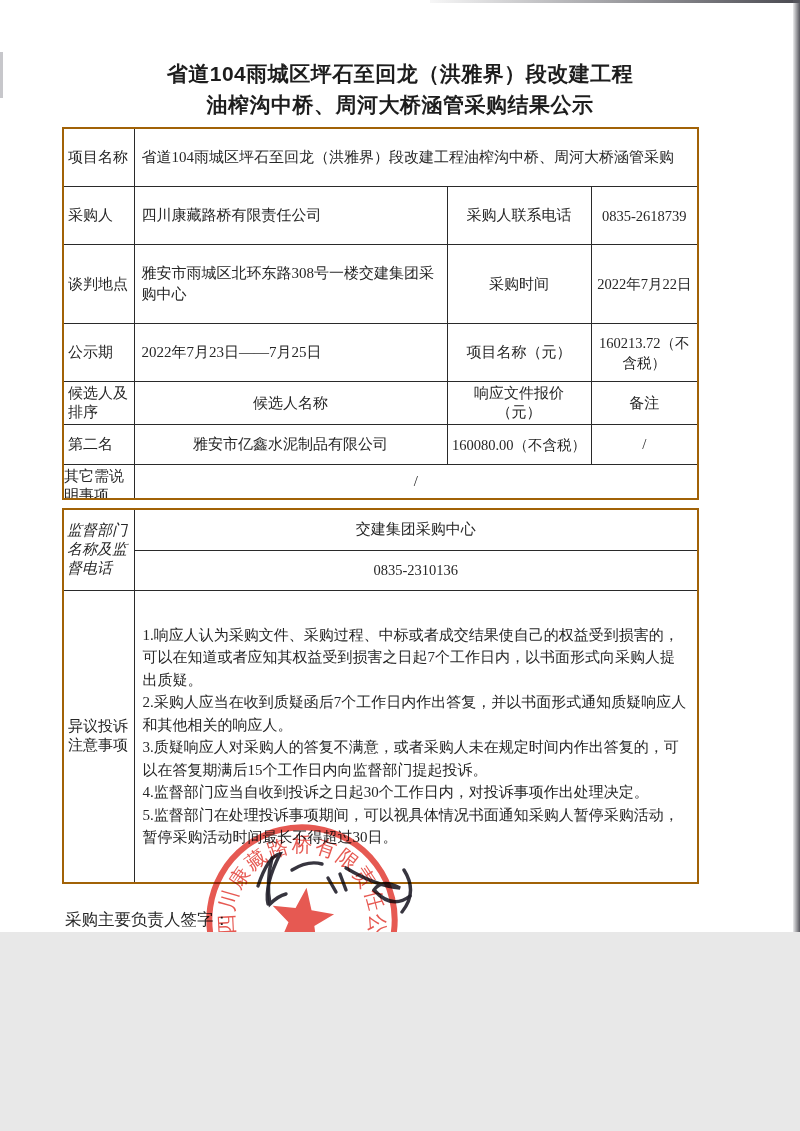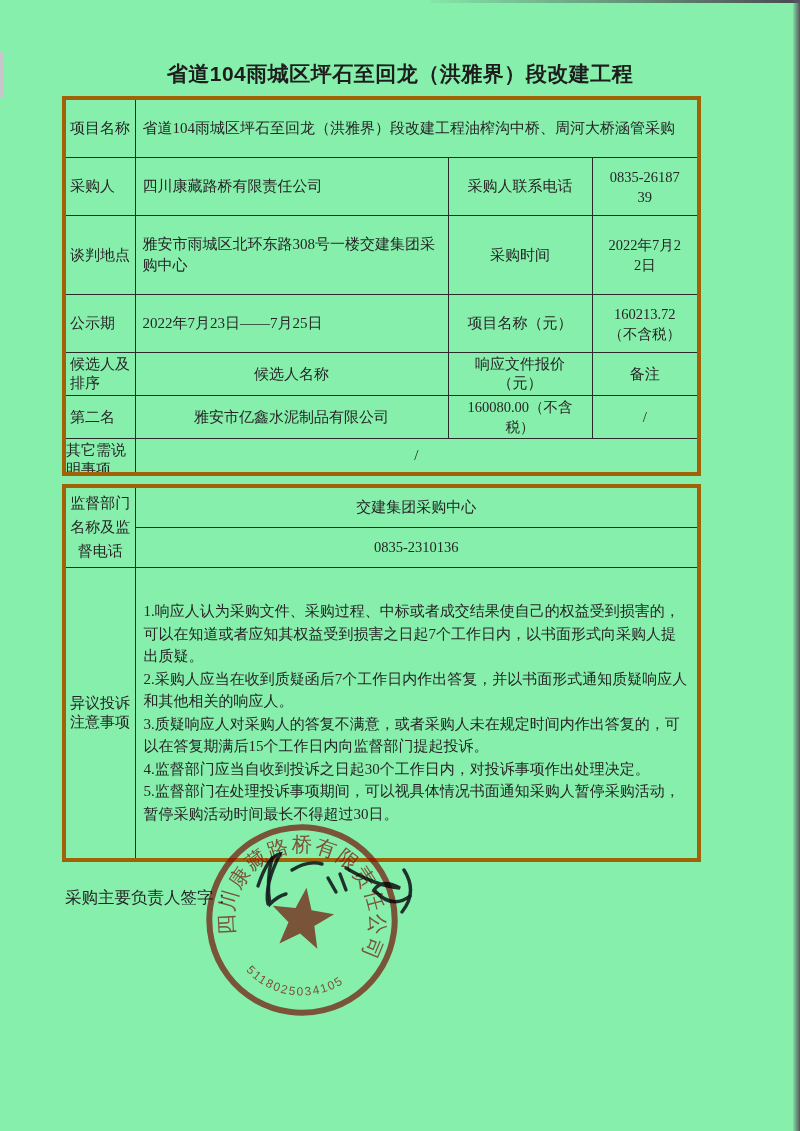--- a/index.html
+++ b/index.html
@@ -1,72 +1,73 @@
 <!DOCTYPE html>
 <html><head>
 <meta charset="utf-8">
 <style>
   html,body{margin:0;padding:0;background:#e8e8e8;}
   .page{
     position:relative;
-    width:800px;height:1131px;
+    width:800px;height:932px;
     margin:0 auto;
-    background:#86efac;
+    background:#ffffff;
     overflow:hidden;
     font-family:"Liberation Serif", serif;
     color:#262626;
   }
   
   .edge-right{position:absolute;top:0;right:0;width:7px;height:100%;
     background:linear-gradient(to right, rgba(120,120,128,0.15), #55555c);}
   .edge-top{position:absolute;top:0;left:430px;right:0;height:3px;
     background:linear-gradient(to right, rgba(90,90,98,0.05), #494950);}
   .edge-left-mark{position:absolute;left:0;top:52px;width:3px;height:46px;background:#c7c7cb;}
 
   .doc-title{padding-top:58px;text-align:center;font-family:"Liberation Sans", sans-serif;
     font-weight:bold;font-size:21px;line-height:31px;color:#1d1d1d;letter-spacing:0.5px;}
 
   table{border-collapse:collapse;table-layout:fixed;margin-left:62px;}
   #t1{margin-top:7px;}
   #t2{margin-top:8px;}
   td{border:1.6px solid #2a2a2a;font-size:15px;color:#262626;vertical-align:middle;
      padding:2px 16px;word-break:break-all;}
-  #t1,#t2{border:4px solid #a16207;}
+  #t1,#t2{border:2px solid #a16207;}
   .lab{text-align:left;padding:2px 2px 2px 4px;line-height:19px;}
   .cen{text-align:center;}
   .val{text-align:left;padding:18px 7px;line-height:21px;}
-  .num{font-size:14.5px;text-align:center;padding:1px 16px;line-height:20px;}
+  .num{font-size:14.5px;text-align:center;padding:1px 2px;line-height:20px;}
   tr.h37{height:37px;} tr.h47{height:47px;} tr.h46{height:46px;margin-left:36px;} tr.h45{height:45px;}
   tr.h43{height:43px;} tr.h40{height:40px;margin-top:28px;} tr.h41{height:41px;}
   .other-cell{height:32px;vertical-align:top;padding:0 2px 0 0;}
   .clipwrap{height:31px;overflow:hidden;line-height:19px;padding-top:2px;}
   .objection-cell{vertical-align:middle;padding:8px 8px 8px 8px;}
   .objection-cell .item{line-height:22.5px;text-align:left;}
   .obj-row{height:293px;}
-  .sup-lab{text-align:center;line-height:24px;padding:2px 3px;}
+  .sup-lab{line-height:19px;padding:2px 3px;font-style:italic;}
 
   .sign-row{margin:25px 0 0 65px;font-size:16.5px;color:#262626;}
 
   .seal{position:absolute;left:199px;top:817px;width:206px;height:206px;
     color:#e23b33;opacity:0.85;mix-blend-mode:multiply;}
   .seal text{fill:currentColor;font-family:"Liberation Sans", sans-serif;}
   .signature{position:absolute;left:228px;top:838px;width:230px;height:92px;
     mix-blend-mode:multiply;}
   .signature path{stroke:#26242f;stroke-width:3.4;fill:none;stroke-linecap:round;opacity:0.92;}
 </style>
 </head>
 <body>
 
 <div class="page">
   <div class="edge-top"></div>
   <div class="edge-right"></div>
   <div class="edge-left-mark"></div>
 
   <div class="doc-title">
     <div>省道104雨城区坪石至回龙（洪雅界）段改建工程</div>
+    <div>油榨沟中桥、周河大桥涵管采购结果公示</div>
   </div>
 
   <table id="t1">
     <colgroup>
         <col style="width:71px">
         <col style="width:313px">
         <col style="width:144px">
         <col style="width:107px">
       </colgroup>
     <tbody>

